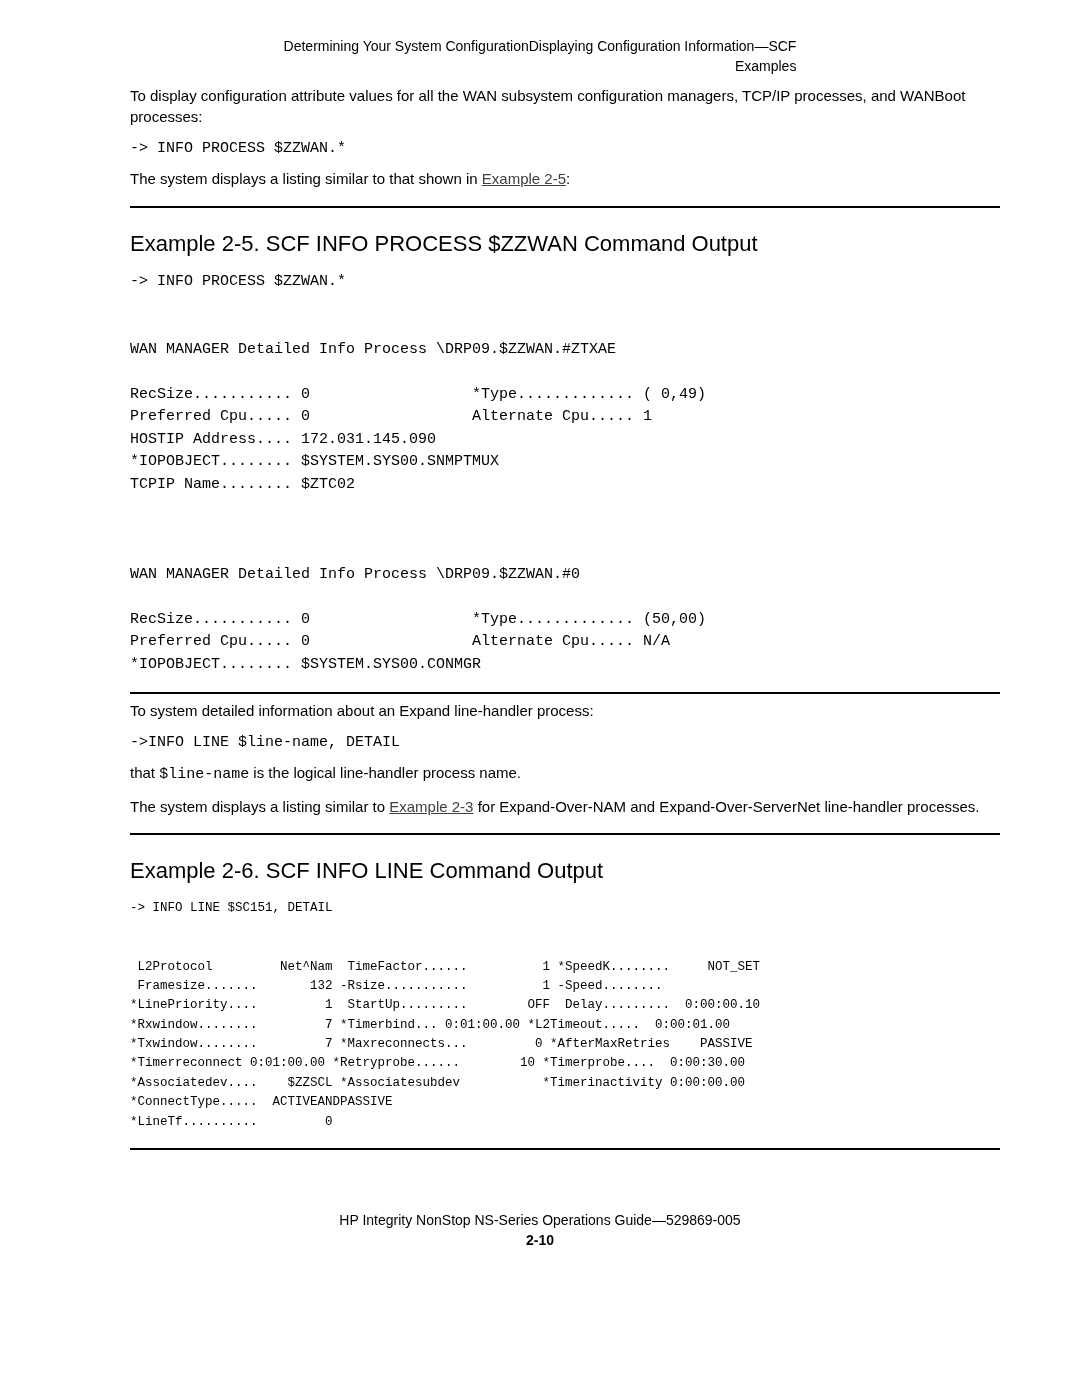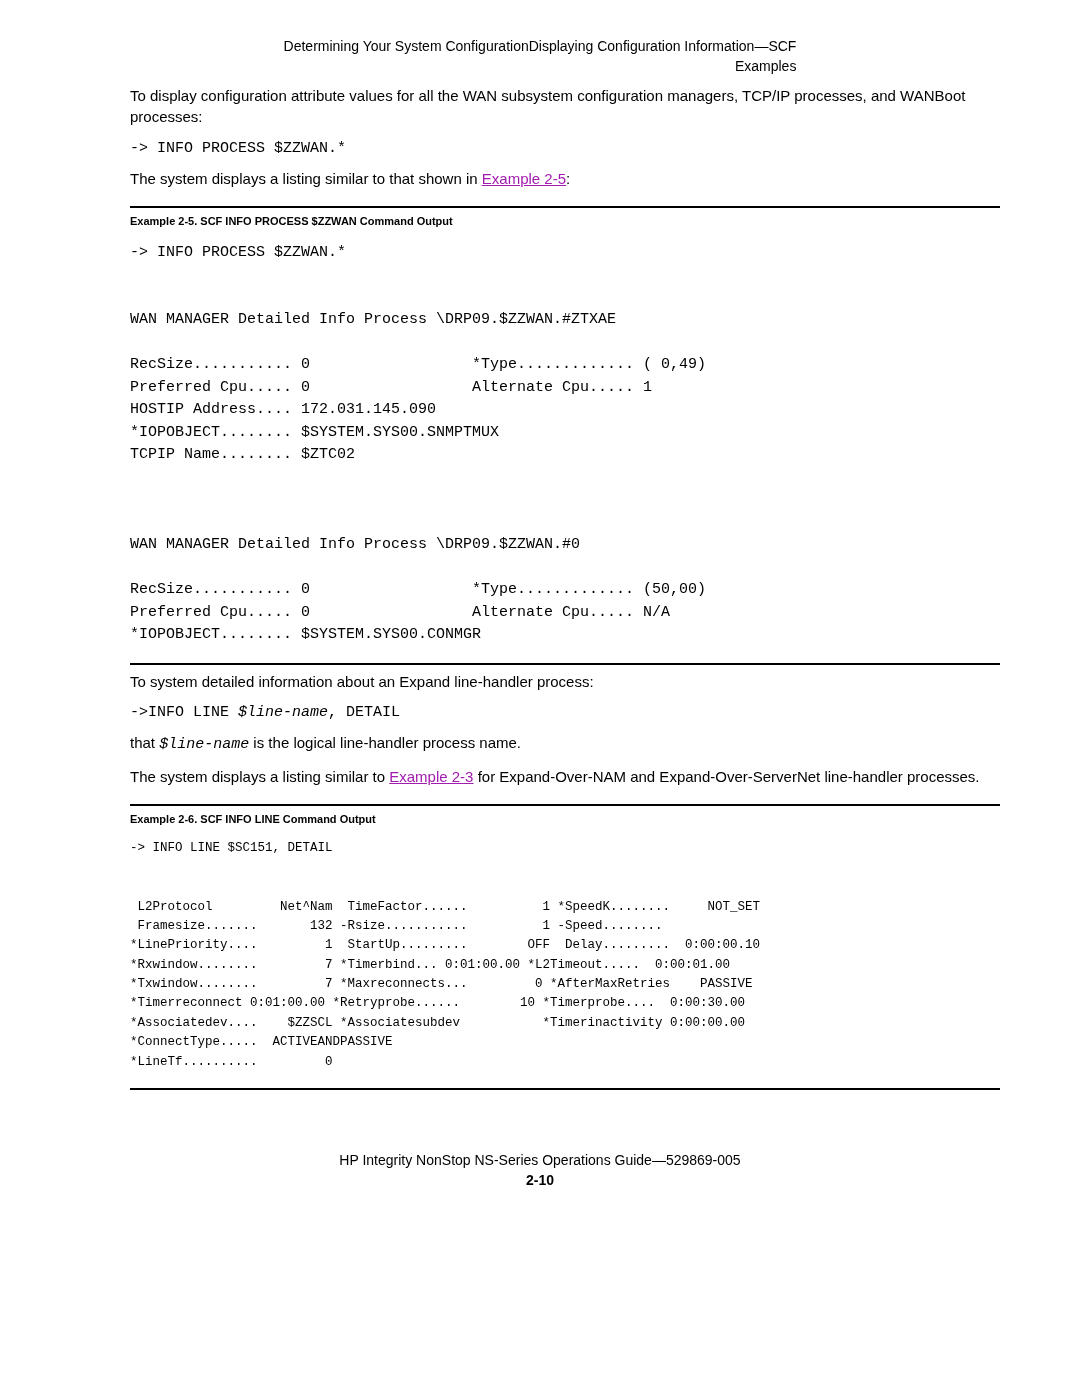--- a/index.html
+++ b/index.html
@@ -23,32 +23,31 @@
   .content { margin-left: 50px; }
   .para { margin: 6px 0 10px 0; }
   .mono {
     font-family: "Courier New", monospace;
     font-size: 15px;
     white-space: pre;
     margin: 4px 0 8px 0;
   }
   .mono-italic {
     font-family: "Courier New", monospace;
-    font-style: italic;
   }
-  a.link { color: #a21caf; text-decoration: underline; }
+  a.link { color: #404040; text-decoration: underline; }
   hr.rule {
     border: none;
     border-top: 2px solid #000;
     margin: 16px 0 6px 0;
   }
   .example-title {
-    font-weight: bold;
-    font-size: 11px;
-    margin: 6px 0 12px 0;
+    font-weight: normal;
+    font-size: 22px;
+    margin: 20px 0 12px 0;
   }
   .codeblock {
     font-family: "Courier New", monospace;
     font-size: 15px;
     white-space: pre;
     margin: 4px 0 4px 0;
     line-height: 1.5;
   }
   .codeblock-small {
     font-family: "Courier New", monospace;

